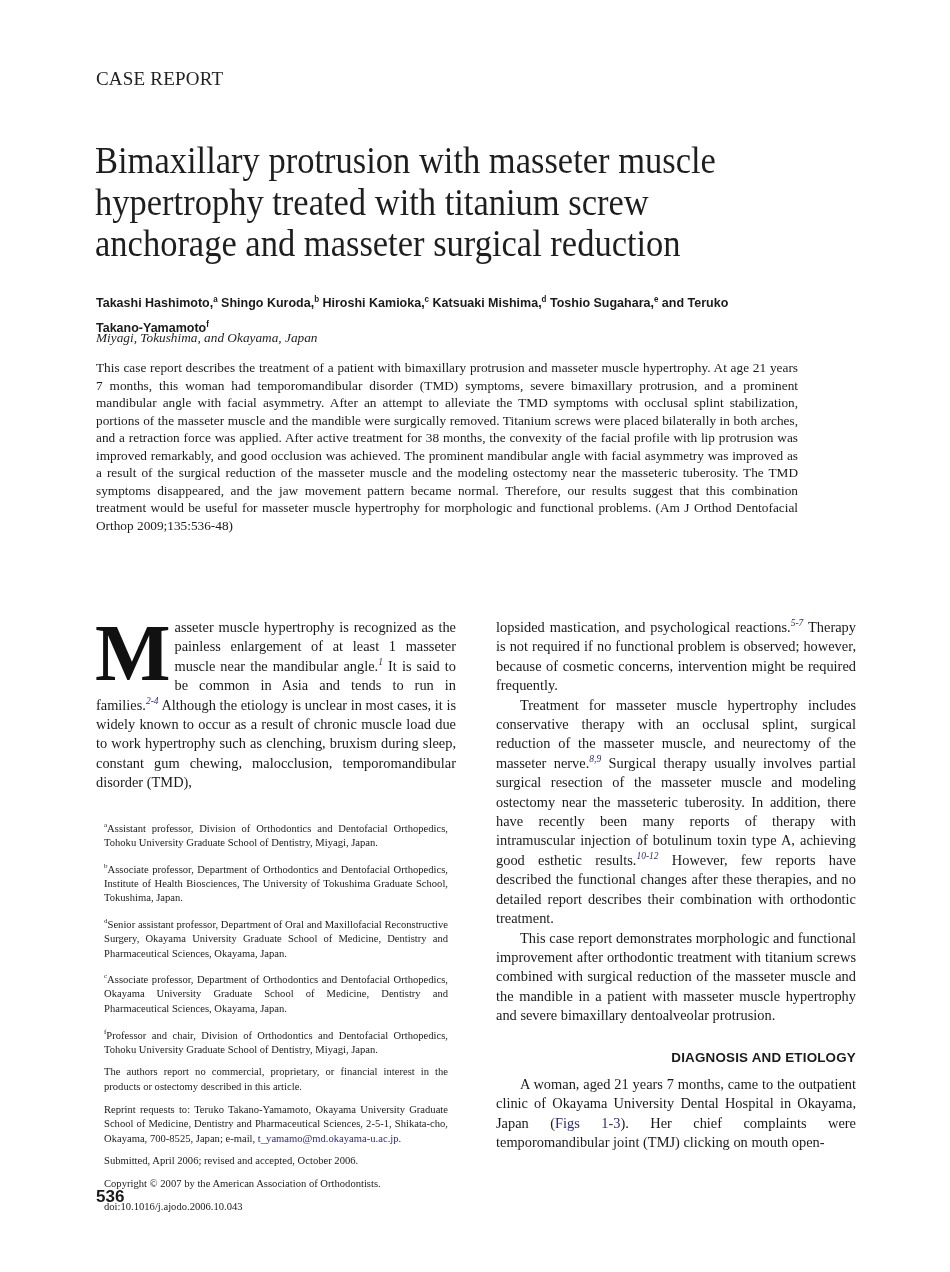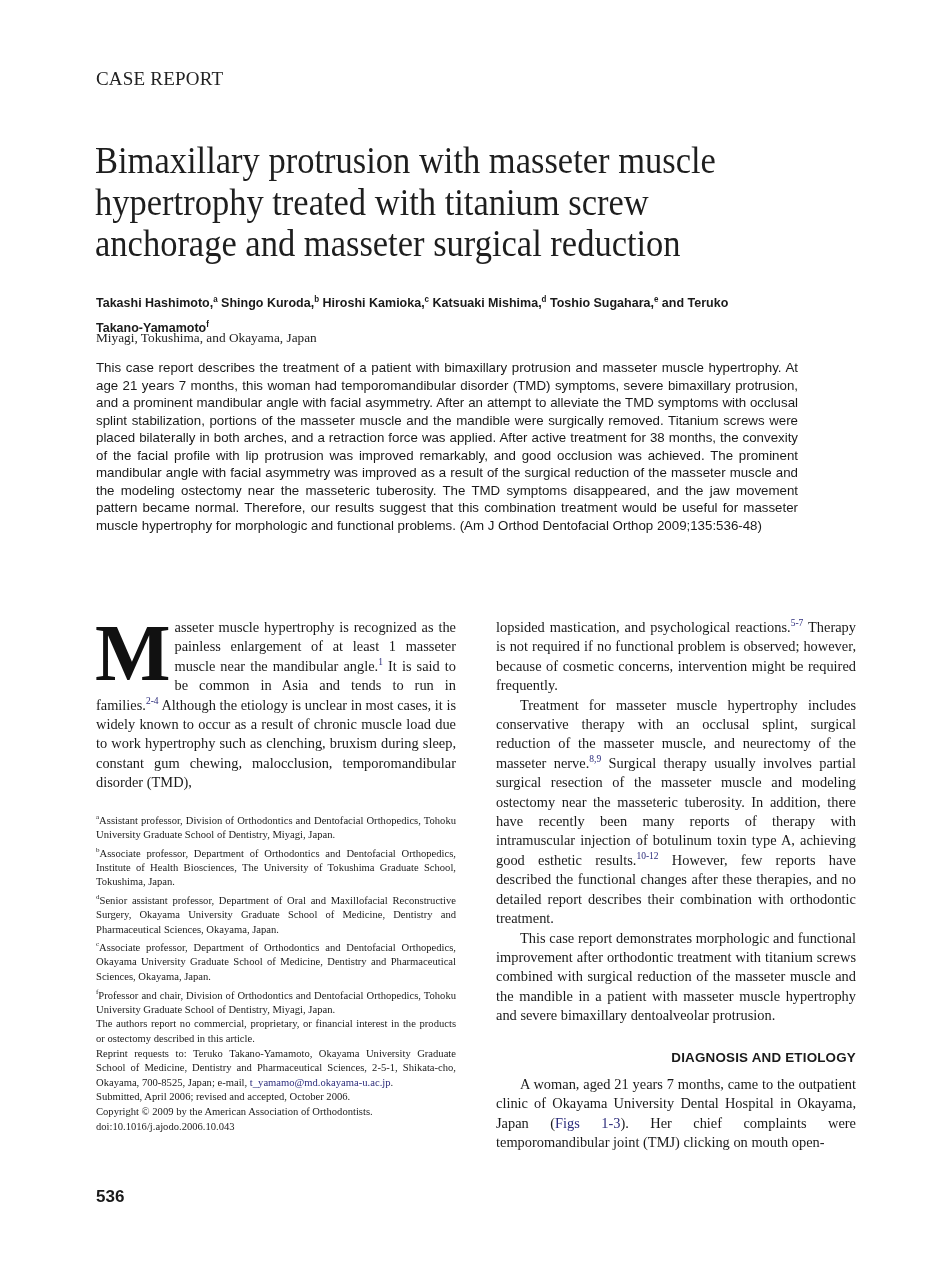--- a/index.html
+++ b/index.html
@@ -5,35 +5,35 @@
   html, body { margin: 0; padding: 0; background: #ffffff; }
   body { width: 950px; height: 1272px; position: relative; overflow: hidden; color: #1a1a1a; }
   .serif { font-family: "Liberation Serif", "DejaVu Serif", serif; }
   .sans { font-family: "Liberation Sans", "DejaVu Sans", sans-serif; }
 
   #section-label { position: absolute; left: 96px; top: 68px; font-size: 19px; letter-spacing: 0.2px; color: #222; }
   #title { position: absolute; left: 95px; top: 140px; width: 760px; font-size: 37.5px; line-height: 41.5px; color: #1e1e1e; margin: 0; font-weight: normal; transform: scaleX(0.92); transform-origin: left top; white-space: nowrap; }
   #title span { display: block; }
   #authors { position: absolute; left: 96px; top: 289px; width: 720px; font-size: 13.3px; line-height: 20px; font-weight: bold; color: #1a1a1a; transform: scaleX(0.94); transform-origin: left top; }
   #authors sup { font-size: 8.5px; font-weight: bold; }
-  #locations { position: absolute; left: 96px; top: 330px; font-size: 13.3px; color: #222; }
+  #locations { position: absolute; left: 96px; top: 330px; font-size: 13.3px; font-style: italic; color: #222; }
 
-  #abstract { position: absolute; left: 96px; top: 359px; width: 702px; font-size: 13.3px; line-height: 17.5px; text-align: justify; color: #1a1a1a; }
+  #abstract { position: absolute; left: 96px; top: 359px; width: 702px; font-size: 13.3px; line-height: 17.5px; text-align: justify; color: #1a1a1a; font-family: Liberation Serif, serif; }
 
   .col { position: absolute; width: 360px; font-size: 14.4px; line-height: 19.4px; text-align: justify; color: #1a1a1a; }
   #col-left { left: 96px; top: 618px; }
   #col-right { left: 496px; top: 618px; }
   .col p { margin: 0; }
   .col p.indent { text-indent: 24px; }
   .dropcap { float: left; font-size: 80px; line-height: 62px; font-weight: bold; margin: 4px 4px 0 -1px; color: #111; }
-  sup.ref { color: #2b2b7a; font-size: 9.5px; line-height: 0; }
+  sup.ref { color: #2b2b7a; font-size: 9.5px; line-height: 0; font-style: italic; }
   a.link { color: #2b2b7a; text-decoration: none; }
 
   #footnotes { position: absolute; left: 96px; top: 810px; width: 360px; font-size: 10.6px; line-height: 14.6px; text-align: justify; color: #1a1a1a; }
-  #footnotes p { margin: 0; font-family: Liberation Serif, serif; }
+  #footnotes p { margin: 8px; font-family: Liberation Serif, serif; }
   #footnotes sup { font-size: 7px; }
   #page-number { position: absolute; left: 96px; top: 1187px; font-size: 17px; font-weight: bold; color: #1a1a1a; }
 
   #section-heading { font-size: 13.4px; font-weight: bold; letter-spacing: 0.2px; margin: 22px 0 8px 0 !important; text-align: right; }
 </style>
 </head>
 <body>
 
 <div id="section-label" class="serif">CASE REPORT</div>
 
@@ -62,21 +62,21 @@
 
 <div id="footnotes" class="serif">
   <p><sup>a</sup><span>Assistant professor, Division of Orthodontics and Dentofacial Orthopedics, Tohoku University Graduate School of Dentistry, Miyagi, Japan.</span></p>
   <p><sup>b</sup><span>Associate professor, Department of Orthodontics and Dentofacial Orthopedics, Institute of Health Biosciences, The University of Tokushima Graduate School, Tokushima, Japan.</span></p>
   <p><sup>d</sup><span>Senior assistant professor, Department of Oral and Maxillofacial Reconstructive Surgery, Okayama University Graduate School of Medicine, Dentistry and Pharmaceutical Sciences, Okayama, Japan.</span></p>
   <p><sup>c</sup><span>Associate professor, Department of Orthodontics and Dentofacial Orthopedics, Okayama University Graduate School of Medicine, Dentistry and Pharmaceutical Sciences, Okayama, Japan.</span></p>
   <p><sup>f</sup><span>Professor and chair, Division of Orthodontics and Dentofacial Orthopedics, Tohoku University Graduate School of Dentistry, Miyagi, Japan.</span></p>
   <p>The authors report no commercial, proprietary, or financial interest in the products or ostectomy described in this article.</p>
   <p><span>Reprint requests to: Teruko Takano-Yamamoto, Okayama University Graduate School of Medicine, Dentistry and Pharmaceutical Sciences, 2-5-1, Shikata-cho, Okayama, 700-8525, Japan; e-mail, </span><a class="link">t_yamamo@md.okayama-u.ac.jp</a><span>.</span></p>
   <p>Submitted, April 2006; revised and accepted, October 2006.</p>
-  <p>Copyright © 2009 by the American Association of Orthodontists.</p>
+  <p>Copyright © 2007 by the American Association of Orthodontists.</p>
   <p>doi:10.1016/j.ajodo.2006.10.043</p>
 </div>
 
 <div id="page-number" class="sans">536</div>
 
 <div id="col-right" class="col serif">
   <p><span id="p1-carry">lopsided mastication, and psychological reactions.</span><sup class="ref">5-7</sup><span> Therapy is not required if no functional problem is observed; however, because of cosmetic concerns, intervention might be required frequently.</span></p>
   <p class="indent"><span>Treatment for masseter muscle hypertrophy includes conservative therapy with an occlusal splint, surgical reduction of the masseter muscle, and neurectomy of the masseter nerve.</span><sup class="ref">8,9</sup><span> Surgical therapy usually involves partial surgical resection of the masseter muscle and modeling ostectomy near the masseteric tuberosity. In addition, there have recently been many reports of therapy with intramuscular injection of botulinum toxin type A, achieving good esthetic results.</span><sup class="ref">10-12</sup><span> However, few reports have described the functional changes after these therapies, and no detailed report describes their combination with orthodontic treatment.</span></p>
   <p class="indent">This case report demonstrates morphologic and functional improvement after orthodontic treatment with titanium screws combined with surgical reduction of the masseter muscle and the mandible in a patient with masseter muscle hypertrophy and severe bimaxillary dentoalveolar protrusion.</p>
   <p id="section-heading" class="sans">DIAGNOSIS AND ETIOLOGY</p>

